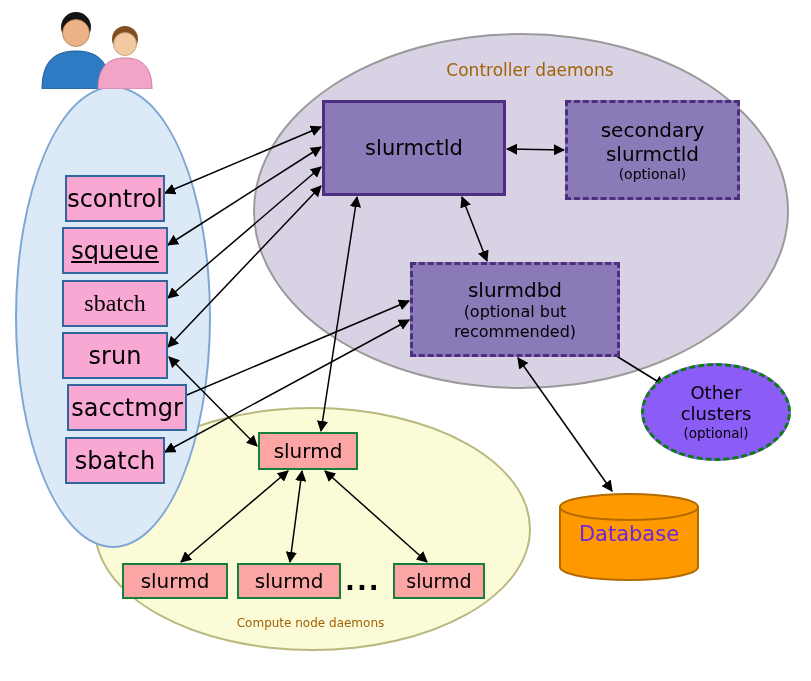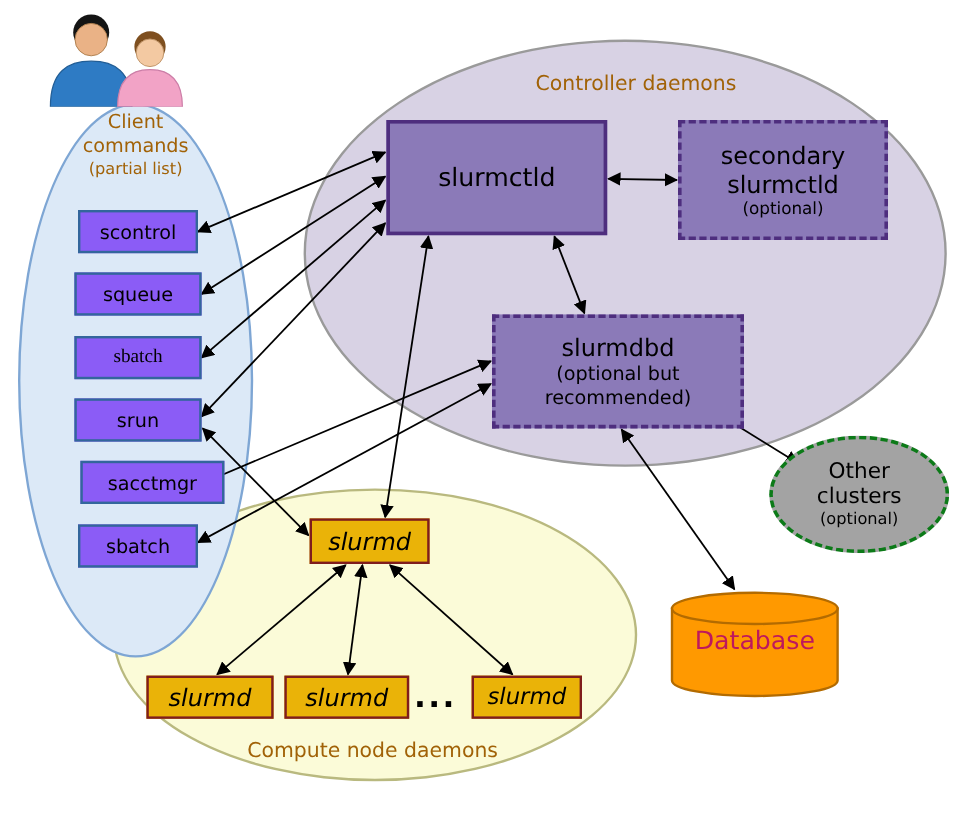--- a/index.html
+++ b/index.html
@@ -2,36 +2,36 @@
 <html><head>
 <meta charset="utf-8">
 <style>
   * { margin:0; padding:0; box-sizing:border-box; }
   body { font-family:"DejaVu Sans","Liberation Sans",sans-serif; background:#fff; }
   #canvas { position:relative; width:811px; height:681px; background:#fff; overflow:hidden; }
   .ellipse { position:absolute; border-radius:50%; }
   #client-ellipse   { left:15px;  top:86px;  width:196px; height:462px; background:#dce9f7; border:2px solid #7ea6d4; }
   #controller-ellipse{ left:253px; top:33px;  width:536px; height:356px; background:#d8d2e4; border:2px solid #9a9a9a; }
   #compute-ellipse  { left:94px;  top:407px; width:437px; height:244px; background:#fbfbd8; border:2px solid #b9b97f; }
-  #clusters-ellipse { left:641px; top:363px; width:150px; height:98px;  background:#a3a3a3; border:3px dashed #0c7a18;
+  #clusters-ellipse { left:641px; top:363px; width:150px; height:98px;  background:#8b5cf6; border:3px dashed #0c7a18;
                       display:flex; flex-direction:column; align-items:center; justify-content:center; text-align:center; }
   #clusters-ellipse .big { font-size:18px; line-height:1.15; color:#000; }
   #clusters-ellipse .small { font-size:13.5px; color:#000; }
 
   #arrows { position:absolute; left:0; top:0; pointer-events:none; }
 
   .box { position:absolute; display:flex; flex-direction:column; align-items:center; justify-content:center;
          text-align:center; color:#000; }
-  .client-box { background:#8b5cf6; border:2px solid #33669c; height:36px; font-size:16px; }
+  .client-box { background:#f9a8d4; border:2px solid #33669c; height:47px; font-size:24px; }
   .purple-box { background:#8b7ab8; border:3px solid #4e2e7e; }
   .dashed { border-style:dashed; }
-  .yellow-box { background:#eab308; border:2px solid #7f1d1d;font-style:italic; }
+  .yellow-box { background:#fca5a5; border:2px solid #15803d; }
 
   #b-scontrol { left:65px; top:175px; width:100px; }
-  #b-squeue   { left:62px; top:227px; width:106px; }
+  #b-squeue   { left:62px; top:227px; width:106px;text-decoration:underline; }
   #b-sbatch   { left:62px; top:280px; width:106px;font-family:Liberation Serif, serif; }
   #b-srun     { left:62px; top:332px; width:106px; }
   #b-sacctmgr { left:55px; top:384px; width:120px;margin-left:12px; }
   #b-sacct    { left:65px; top:437px; width:100px; }
 
   #b-slurmctld { left:322px; top:100px; width:184px; height:96px; font-size:21px; }
   #b-secondary { left:565px; top:100px; width:175px; height:100px; }
   #b-secondary .big { font-size:20px; line-height:1.2; }
   #b-secondary .small { font-size:14px; }
   #b-slurmdbd  { left:410px; top:262px; width:210px; height:95px; }
@@ -41,24 +41,24 @@
   #b-slurmd-head { left:258px; top:432px; width:100px; height:38px; font-size:20px; }
   #b-slurmd-1 { left:122px; top:563px; width:106px; height:36px; font-size:20px; }
   #b-slurmd-2 { left:237px; top:563px; width:104px; height:36px; font-size:20px; }
   #b-slurmd-3 { left:393px; top:563px; width:92px;  height:36px; font-size:19px; }
   #ellipsis { position:absolute; left:345px; top:566px; font-size:26px; font-weight:bold; letter-spacing:2px; color:#000; }
 
   .title { position:absolute; text-align:center; color:#a16207; }
   #client-title { left:15px; top:92px; width:196px; font-size:16px; line-height:1.28; }
   #client-title .small { font-size:13.5px; }
   #controller-title { left:395px; top:60px; width:270px; font-size:17px; }
-  #compute-title { left:178px; top:616px; width:265px; font-size:17px; }
+  #compute-title { left:178px; top:616px; width:265px; font-size:12px; }
 
   #database { position:absolute; left:558px; top:492px; width:142px; height:90px; }
-  #database .label { position:absolute; left:0; top:30px; width:100%; text-align:center; font-size:21px; color:#be185d; }
+  #database .label { position:absolute; left:0; top:30px; width:100%; text-align:center; font-size:21px; color:#6d28d9; }
 
   #users { position:absolute; left:28px; top:5px; width:145px; height:84px; }
 </style>
 </head>
 <body>
 
 <div id="canvas">
 
   <div class="ellipse" id="controller-ellipse"></div>
   <div class="ellipse" id="compute-ellipse"></div>
@@ -91,25 +91,20 @@
 
   <svg id="users" viewBox="0 0 145 84">
     <circle cx="48" cy="22" r="15" fill="#141414"></circle>
     <circle cx="48" cy="28" r="13.5" fill="#eab286" stroke="#b07f4e" stroke-width="0.8"></circle>
     <path d="M14,84 C14,54 29,46 48,46 C67,46 82,54 82,84 Z" fill="#2e7bc4" stroke="#225e96" stroke-width="1"></path>
     <circle cx="97" cy="34" r="13" fill="#7e4f1f"></circle>
     <circle cx="97" cy="39" r="11.5" fill="#f3c9a2" stroke="#bf9468" stroke-width="0.8"></circle>
     <path d="M70,84 C70,60 82,53 97,53 C112,53 124,60 124,84 Z" fill="#f2a3c6" stroke="#cc7fa8" stroke-width="1"></path>
   </svg>
 
-  <div class="title" id="client-title">
-    <div>Client</div>
-    <div>commands</div>
-    <div class="small">(partial list)</div>
-  </div>
   <div class="title" id="controller-title">Controller daemons</div>
   <div class="title" id="compute-title">Compute node daemons</div>
 
   <div class="box client-box" id="b-scontrol">scontrol</div>
   <div class="box client-box" id="b-squeue">squeue</div>
   <div class="box client-box" id="b-sbatch">sbatch</div>
   <div class="box client-box" id="b-srun">srun</div>
   <div class="box client-box" id="b-sacctmgr">sacctmgr</div>
   <div class="box client-box" id="b-sacct">sbatch</div>
 

